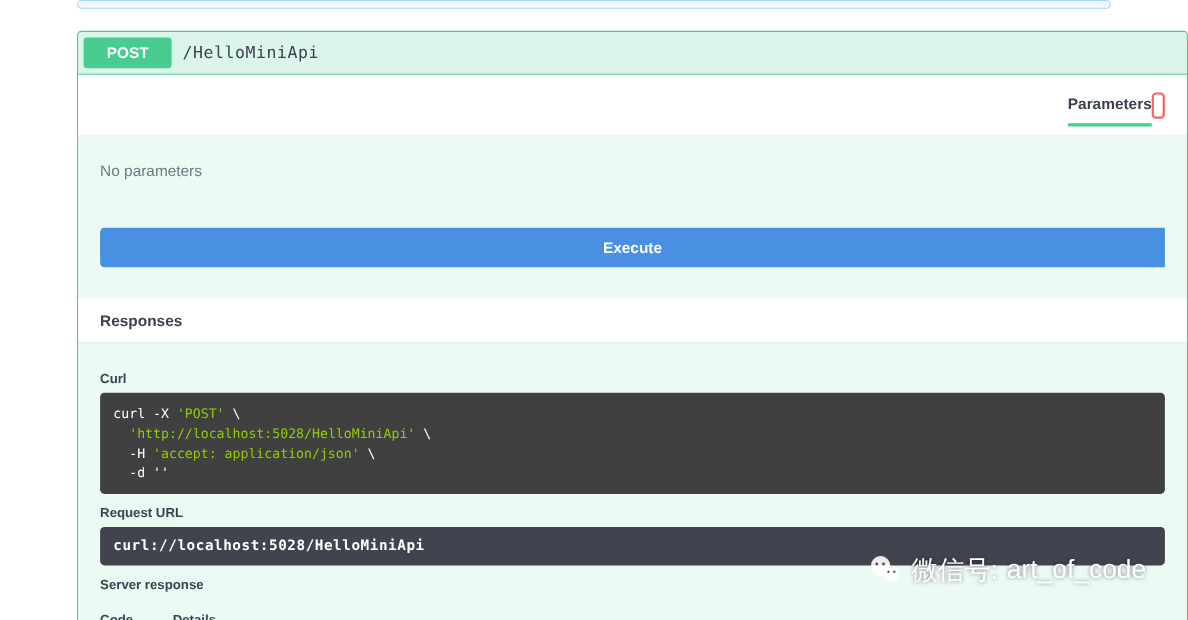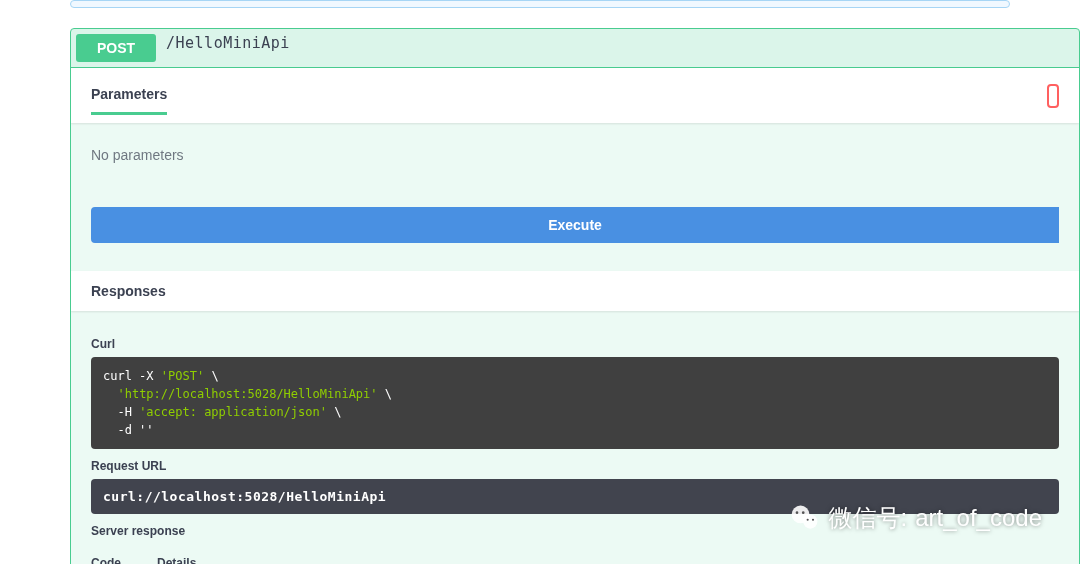--- a/index.html
+++ b/index.html
@@ -1,24 +1,24 @@
 <!DOCTYPE html>
 <html><head>
 <meta charset="utf-8">
 <style>
 * { box-sizing: border-box; margin: 0; padding: 0; }
 body { font-family: -apple-system, BlinkMacSystemFont, "Segoe UI", sans-serif; background: #fff; font-size: 14px; color: #3b4151; }
 .page { padding: 0 0 0 0; }
 .top-border { height: 8px; border: 1px solid #a6d5f5; border-radius: 4px; margin: 0 70px 20px 70px; background: #f0f8ff; }
 .opblock { margin: 0 0 0 70px; border: 1px solid #49cc90; border-radius: 4px; background: rgba(73,204,144,0.1); overflow: hidden; }
-.opblock-summary { display: flex; align-items: flex-start; padding: 5px; background: rgba(73,204,144,0.1); border-bottom: 1px solid #49cc90; }
+.opblock-summary { display: flex; align-items: center; padding: 5px; background: rgba(73,204,144,0.1); border-bottom: 1px solid #49cc90; }
 .method { background: #49cc90; color: #fff; font-weight: 700; padding: 6px 15px; border-radius: 3px; font-size: 14px; min-width: 80px; text-align: center; }
 .path { font-family: Consolas, monospace; font-size: 15px; padding: 0 10px; color: #3b4151; letter-spacing: 0.5px; }
 .opblock-body { }
-.opblock-section-header { display: flex; align-items: center; justify-content: space-between; padding: 8px 20px; background: #fff; box-shadow: 0 1px 2px rgba(0,0,0,0.1); }
+.opblock-section-header { display: flex; align-items: center; justify-content: flex-end; padding: 8px 20px; background: #fff; box-shadow: 0 1px 2px rgba(0,0,0,0.1); }
 .tab-header { display: flex; align-items: center; }
 .tab-item { font-weight: 700; padding: 10px 0; border-bottom: 3px solid #49cc90; }
 .try-badge { border: 2px solid #ff6060; color: #ff6060; border-radius: 4px; height: 24px; width: 12px; }
 .parameters-container { padding: 24px 20px; }
 .no-params { color: #3b4151; opacity: 0.7; font-size: 14px; }
 .execute-wrapper { display: flex; padding: 20px 20px 20px 20px; gap: 12px; }
 .btn { flex: 1; padding: 8px 40px; font-weight: 700; border-radius: 4px; border: 2px solid #888; cursor: pointer; font-size: 14px; }
 .btn-execute { background: #4990e2; color: #fff; border-color: #4990e2; border-radius: 4px 0 0 4px; }
 .btn-clear { background: #fff; color: #3b4151; border-left: none; border-radius: 0 4px 4px 0; }
 .responses-header { padding: 12px 20px; background: #fff; box-shadow: 0 1px 2px rgba(0,0,0,0.1); margin-top: 8px; }

